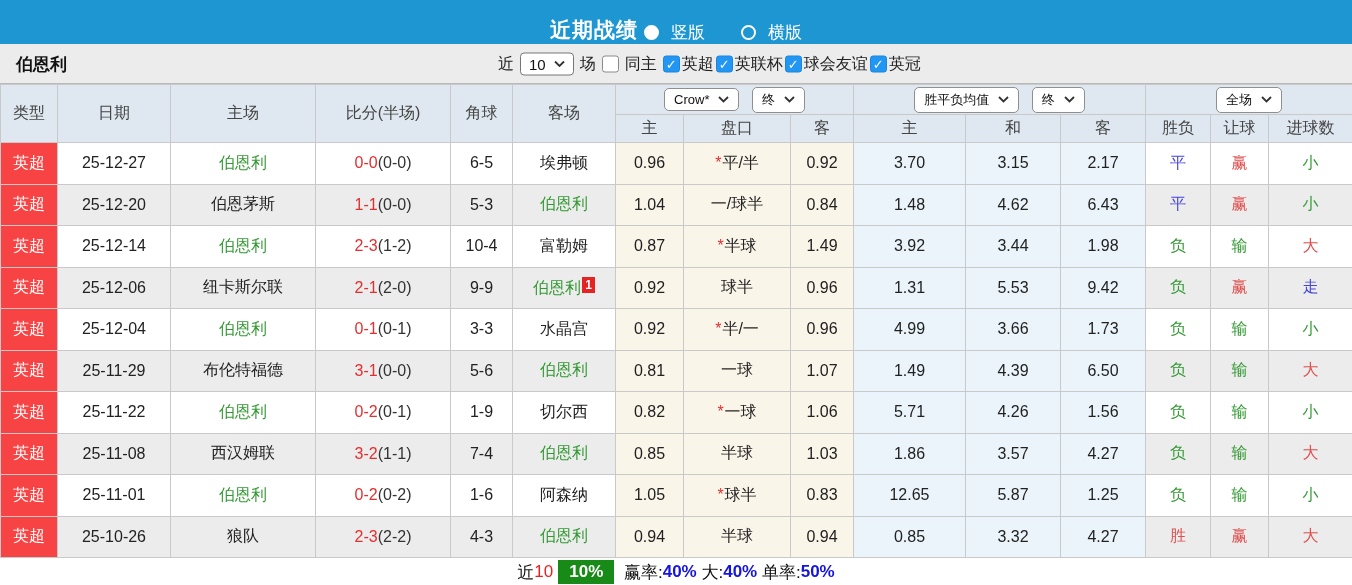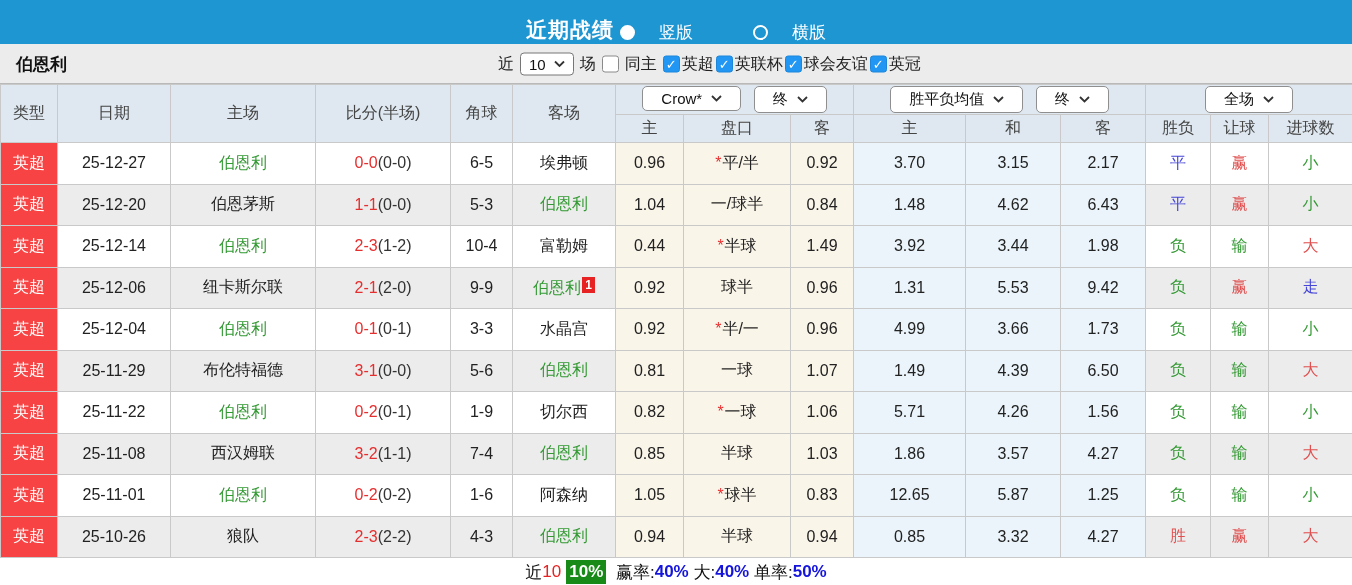--- a/index.html
+++ b/index.html
@@ -2,42 +2,42 @@
 <html><head>
 <meta charset="utf-8">
 <style>
   * { box-sizing: border-box; margin: 0; padding: 0; }
   html, body { width: 1352px; height: 585px; overflow: hidden; }
   body { font-family: "Liberation Sans", "DejaVu Sans", sans-serif; background: #fff; position: relative; }
 
   
   .topbar { height: 44px; background: #1d96d2; display: flex; align-items: flex-end; justify-content: center; color: #fff; }
   .topbar-title { font-size: 21px; font-weight: bold; letter-spacing: 1px; }
-  .radio-group { display: flex; align-items: center; gap: 24px; margin-left: 6px; font-size: 17px; }
+  .radio-group { display: flex; align-items: center; gap: 12px; margin-left: 6px; font-size: 17px; }
   .radio { width: 15px; height: 15px; border-radius: 50%; border: 2px solid #fff; display: inline-block; flex: none; }
   .radio.on { background: #fff; }
   .radio-label { cursor: default; }
   .radio-sep { width: 12px; }
 
   
   .filterbar { height: 40px; background: #ececec; border-bottom: 1px solid #b9b9b9; position: relative; font-size: 16px; color: #222; }
   .team-name { position: absolute; left: 16px; top: 50%; transform: translateY(-50%); font-weight: bold; font-size: 17px; color: #111; }
   .filter-controls { position: absolute; left: 498px; top: 50%; transform: translateY(-50%); display: flex; align-items: center; gap: 6px; white-space: nowrap; }
   .mini-select { background: #fff; border: 1px solid #767676; border-radius: 4px; padding: 2px 8px; display: inline-flex; align-items: center; gap: 8px; font-size: 15px; color: #111; cursor: default; }
   .cb { width: 17px; height: 17px; border: 1px solid #8a8a8a; border-radius: 3px; background: #fff; display: inline-flex; align-items: center; justify-content: center; flex: none; }
   .cb.on { background: #2196f3; border-color: #1d86da; color: #fff; font-size: 13px; font-weight: bold; }
   .league-check { display: inline-flex; align-items: center; gap: 2px; }
 
   
   table { width: 1352px; border-collapse: collapse; table-layout: fixed; border-radius: 25px; }
   th, td { border: 1px solid #c9c9c9; text-align: center; vertical-align: middle; font-size: 16px; padding: 0; }
   thead th { background: #dfe8f0; font-weight: normal; color: #444; }
   .hrowA th { height: 30px; }
   .hrowB th { height: 28px; }
-  .hdr-select { display: inline-flex; align-items: center; gap: 9px; background: #fff; border: 1px solid #8f8f8f; border-radius: 5px; padding: 3px 18px; font-size: 15px; color: #111; cursor: default; margin: 0 4px; }
+  .hdr-select { display: inline-flex; align-items: center; gap: 9px; background: #fff; border: 1px solid #8f8f8f; border-radius: 5px; padding: 3px 9px; font-size: 13px; color: #111; cursor: default; margin: 0 4px; }
   tbody tr { height: 41.5px; }
   tbody td { color: #222; background: #fff; }
   tbody tr.even td { background: #ececec; }
   td.c-type { background: #f74343 !important; color: #fff; }
   td.c-odd, td.c-pan { background: #faf5e9 !important; color: #222; }
   td.c-avg { background: #eaf4fa !important; color: #222; }
   .team { color: #222; }
   .team.w-green { color: #339933; }
   .ft { color: #e62e2e; }
   .ht { color: #333; }
@@ -45,21 +45,21 @@
   .w-green { color: #339933; }
   .w-red { color: #e05050; }
   .w-blue { color: #4646d8; }
   .hot { color: #f06a1e; }
   .rc-badge { display: inline-block; background: #e62222; color: #fff; font-size: 12px; font-weight: bold; width: 13px; height: 16px; line-height: 16px; text-align: center; vertical-align: 4px; margin-left: 1px; }
 
   
   .footer { height: 28px; display: flex; align-items: center; justify-content: center; font-size: 17px; color: #111; white-space: pre; }
   .f-red { color: #e62222; }
   .f-blue { color: #1414dc; font-weight: bold; }
-  .f-badge { background: #178a17; color: #fff; padding: 2px 3px; margin: 0 5px; display: inline-block; font-weight: bold; }
+  .f-badge { background: #178a17; color: #fff; padding: 2px 11px; margin: 0 5px; display: inline-block; font-weight: bold; }
 
   .chev { flex: none; }
 </style>
 </head>
 <body>
 
 <div class="topbar">
   <span class="topbar-title">近期战绩</span>
   <span class="radio-group">
     <span class="radio on"></span>
@@ -214,21 +214,21 @@
         <td class="c-res w-red">赢</td>
         <td class="c-res w-green">小</td>
       </tr>
       <tr class="odd">
         <td class="c-type">英超</td>
         <td class="c-date">25-12-14</td>
         <td class="c-home"><span class="team w-green">伯恩利</span></td>
         <td class="c-score"><span class="ft">2-3</span><span class="ht">(1-2)</span></td>
         <td class="c-corner">10-4</td>
         <td class="c-away"><span class="team">富勒姆</span></td>
-        <td class="c-odd">0.44</td>
+        <td class="c-odd">0.87</td>
         <td class="c-pan"><span class="star">*</span>半球</td>
         <td class="c-odd">1.49</td>
         <td class="c-avg">3.92</td>
         <td class="c-avg">3.44</td>
         <td class="c-avg">1.98</td>
         <td class="c-res w-green">负</td>
         <td class="c-res w-green">输</td>
         <td class="c-res w-red">大</td>
       </tr>
       <tr class="even">

